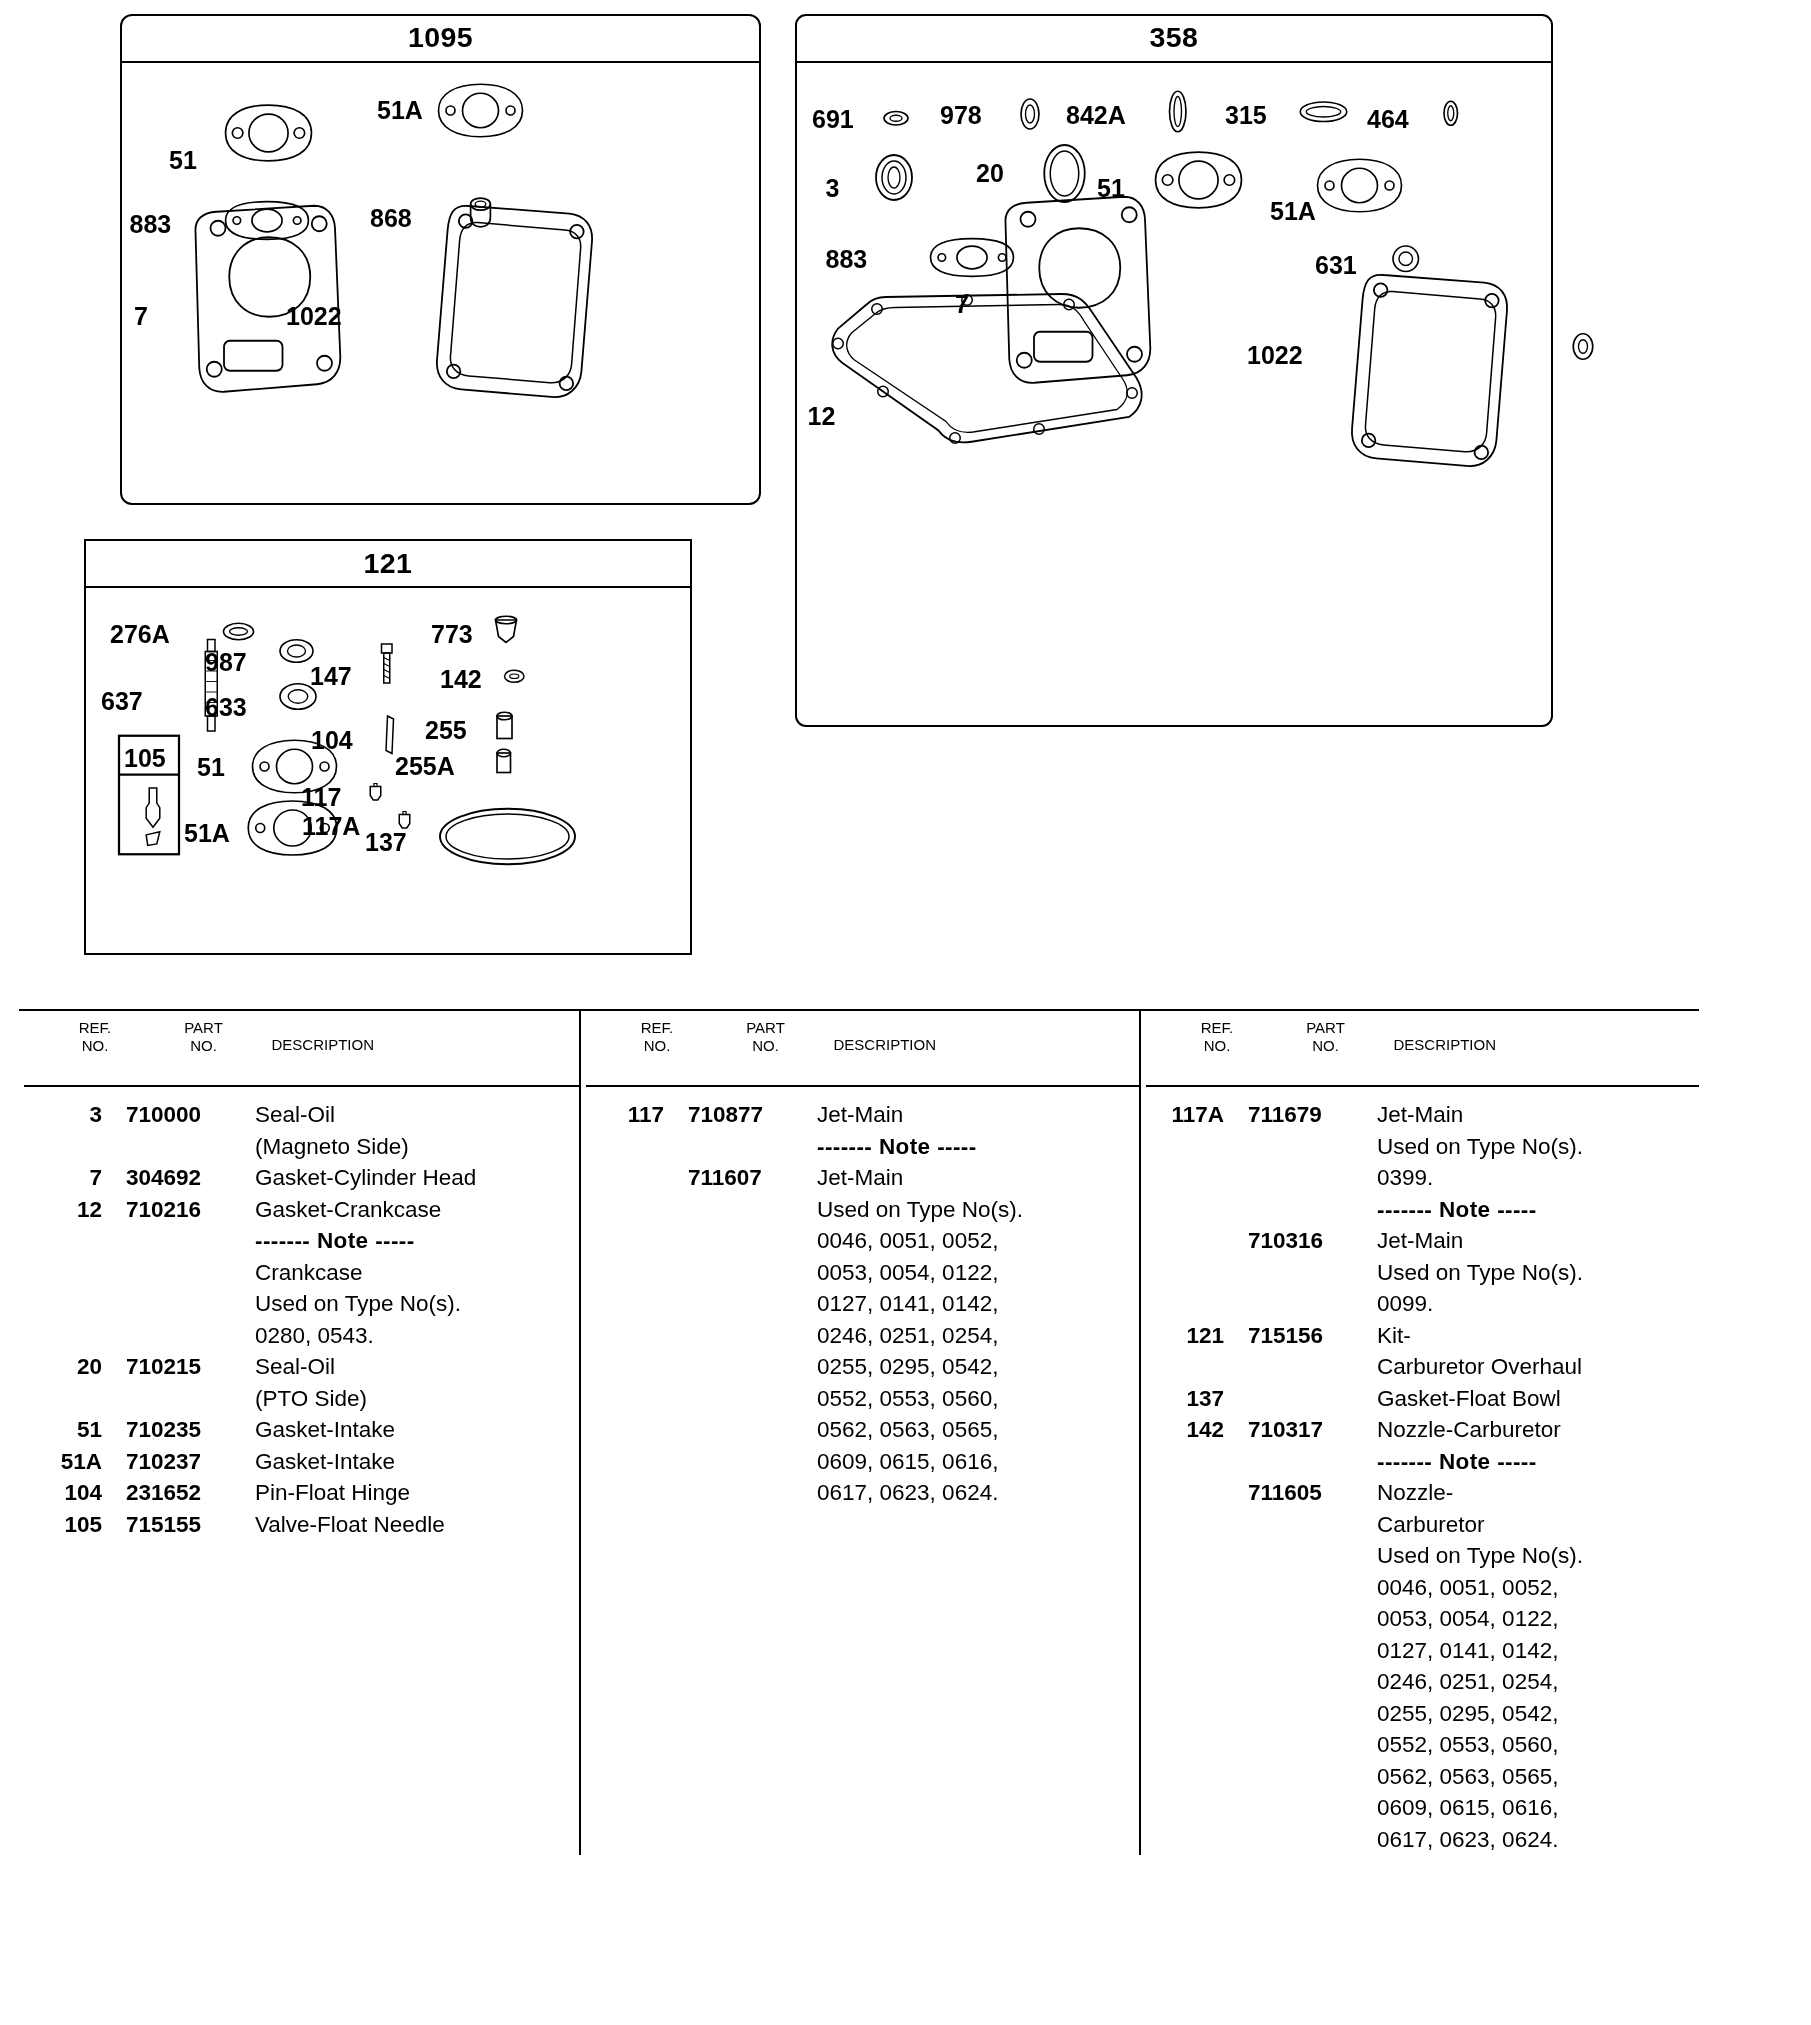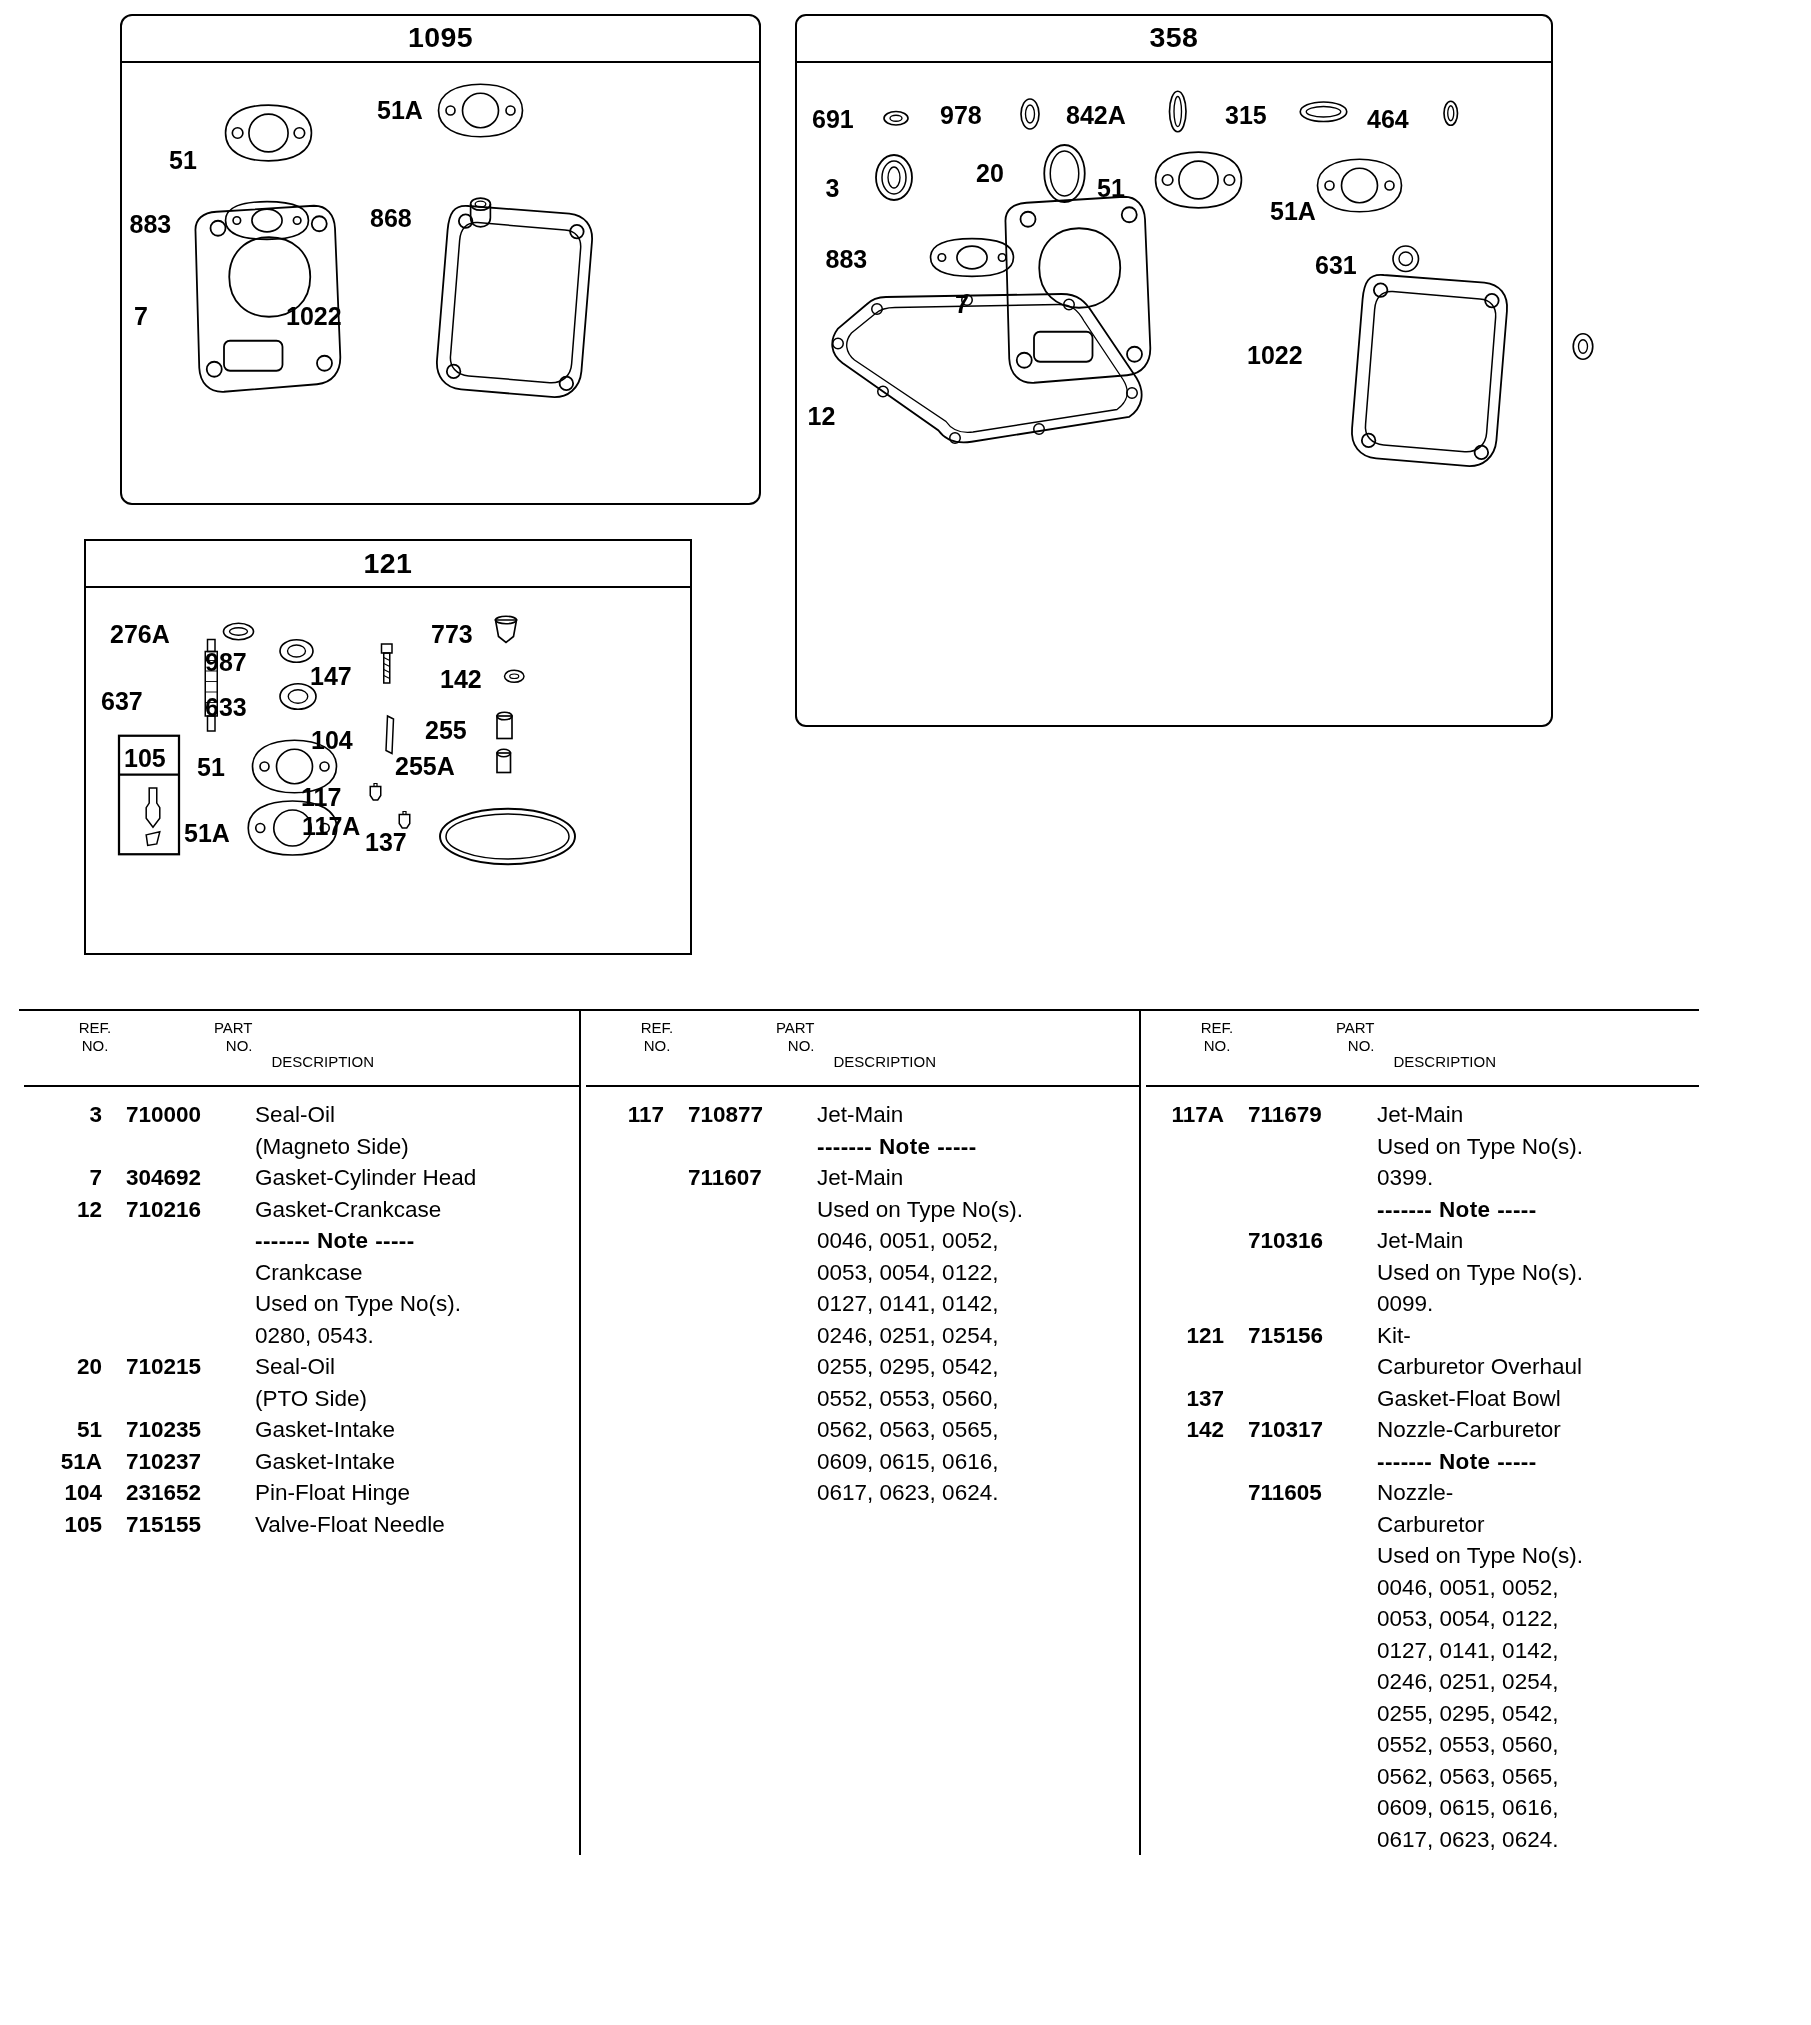--- a/index.html
+++ b/index.html
@@ -94,28 +94,28 @@
     left: 30px;
     top: 7.5px;
     text-align: center;
     width: 83px;
     line-height: 1.25;
   }
   .col-head .h-part {
     position: absolute;
     left: 131px;
     top: 7.5px;
-    text-align: right;
+    text-align: center;
     width: 98px;
     line-height: 1.25;
   }
   .col-head .h-desc {
     position: absolute;
     left: 248px;
-    top: 42px;
+    top: 25px;
     line-height: 1.25;
   }
   .head-rule {
     border-bottom: 2.3px solid #000;
   }
 
   .rows {
     padding-top: 12px;
     font-size: 22.5px;
     line-height: 31.5px;

